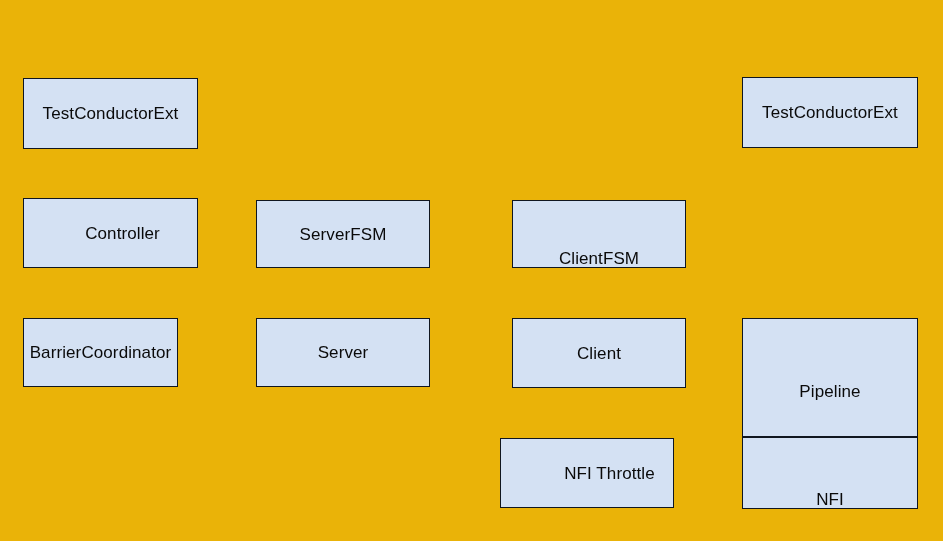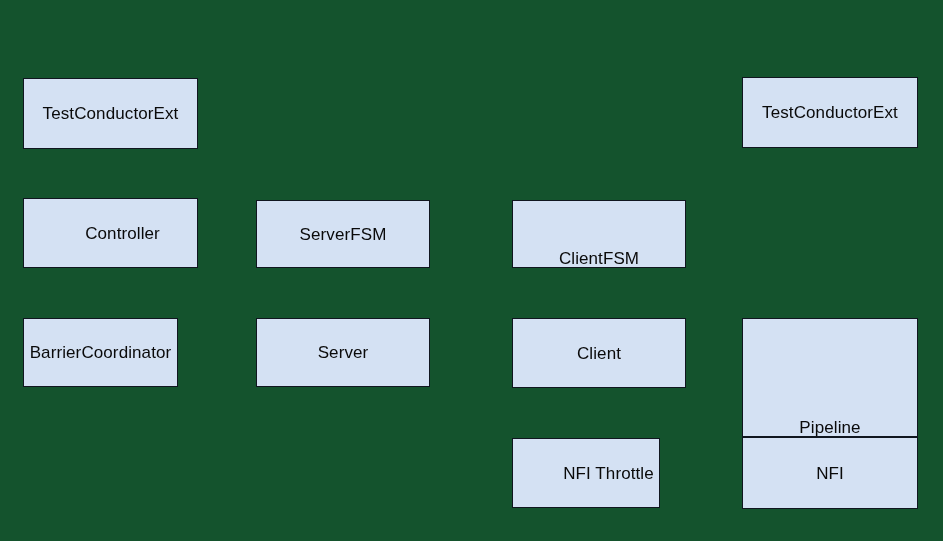--- a/index.html
+++ b/index.html
@@ -8,21 +8,21 @@
     padding: 0;
     background: #000000;
   }
   body {
     font-family: "Liberation Sans", sans-serif;
   }
   #canvas {
     position: relative;
     width: 943px;
     height: 541px;
-    background: #14532d;
+    background: #eab308;
     overflow: hidden;
   }
   .node {
     position: absolute;
     box-sizing: border-box;
     background: #d4e1f3;
     border: 1.4px solid #10161f;
     display: flex;
     align-items: center;
     justify-content: center;
@@ -42,26 +42,26 @@
     box-sizing: border-box;
     background: #d4e1f3;
     border: 1.4px solid #10161f;
     display: flex;
     flex-direction: column;
   }
   .compound-part {
     position: relative;
     box-sizing: border-box;
     display: flex;
-    align-items: center;
+    align-items: flex-end;
     justify-content: center;
   }
   .compound-part.upper {
     
-    align-items: flex-end;
+    align-items: center;
     padding-top: 27px;
   }
   .compound-divider {
     width: 100%;
     height: 0;
     border-top: 2.6px solid #10161f;
     flex: 0 0 auto;
   }
 </style>
 </head>
@@ -90,21 +90,21 @@
   </div>
 
   <div class="node" style="left:512px; top:200px; width:174px; height:68px;align-items:flex-end;">
     <span class="node-label">ClientFSM</span>
   </div>
 
   <div class="node" style="left:512px; top:318px; width:174px; height:70px;">
     <span class="node-label">Client</span>
   </div>
 
-  <div class="node" style="left:512px; top:438px; width:148px; height:70px;padding-left:45px;">
+  <div class="node" style="left:500px; top:438px; width:174px; height:70px;padding-left:45px;">
     <span class="node-label">NFI Throttle</span>
   </div>
 
   <div class="node" style="left:742px; top:77px; width:176px; height:71px;">
     <span class="node-label">TestConductorExt</span>
   </div>
 
   <div class="compound" style="left:742px; top:318px; width:176px; height:191px;">
     <div class="compound-part upper" style="height:118px;">
       <span class="node-label">Pipeline</span>

